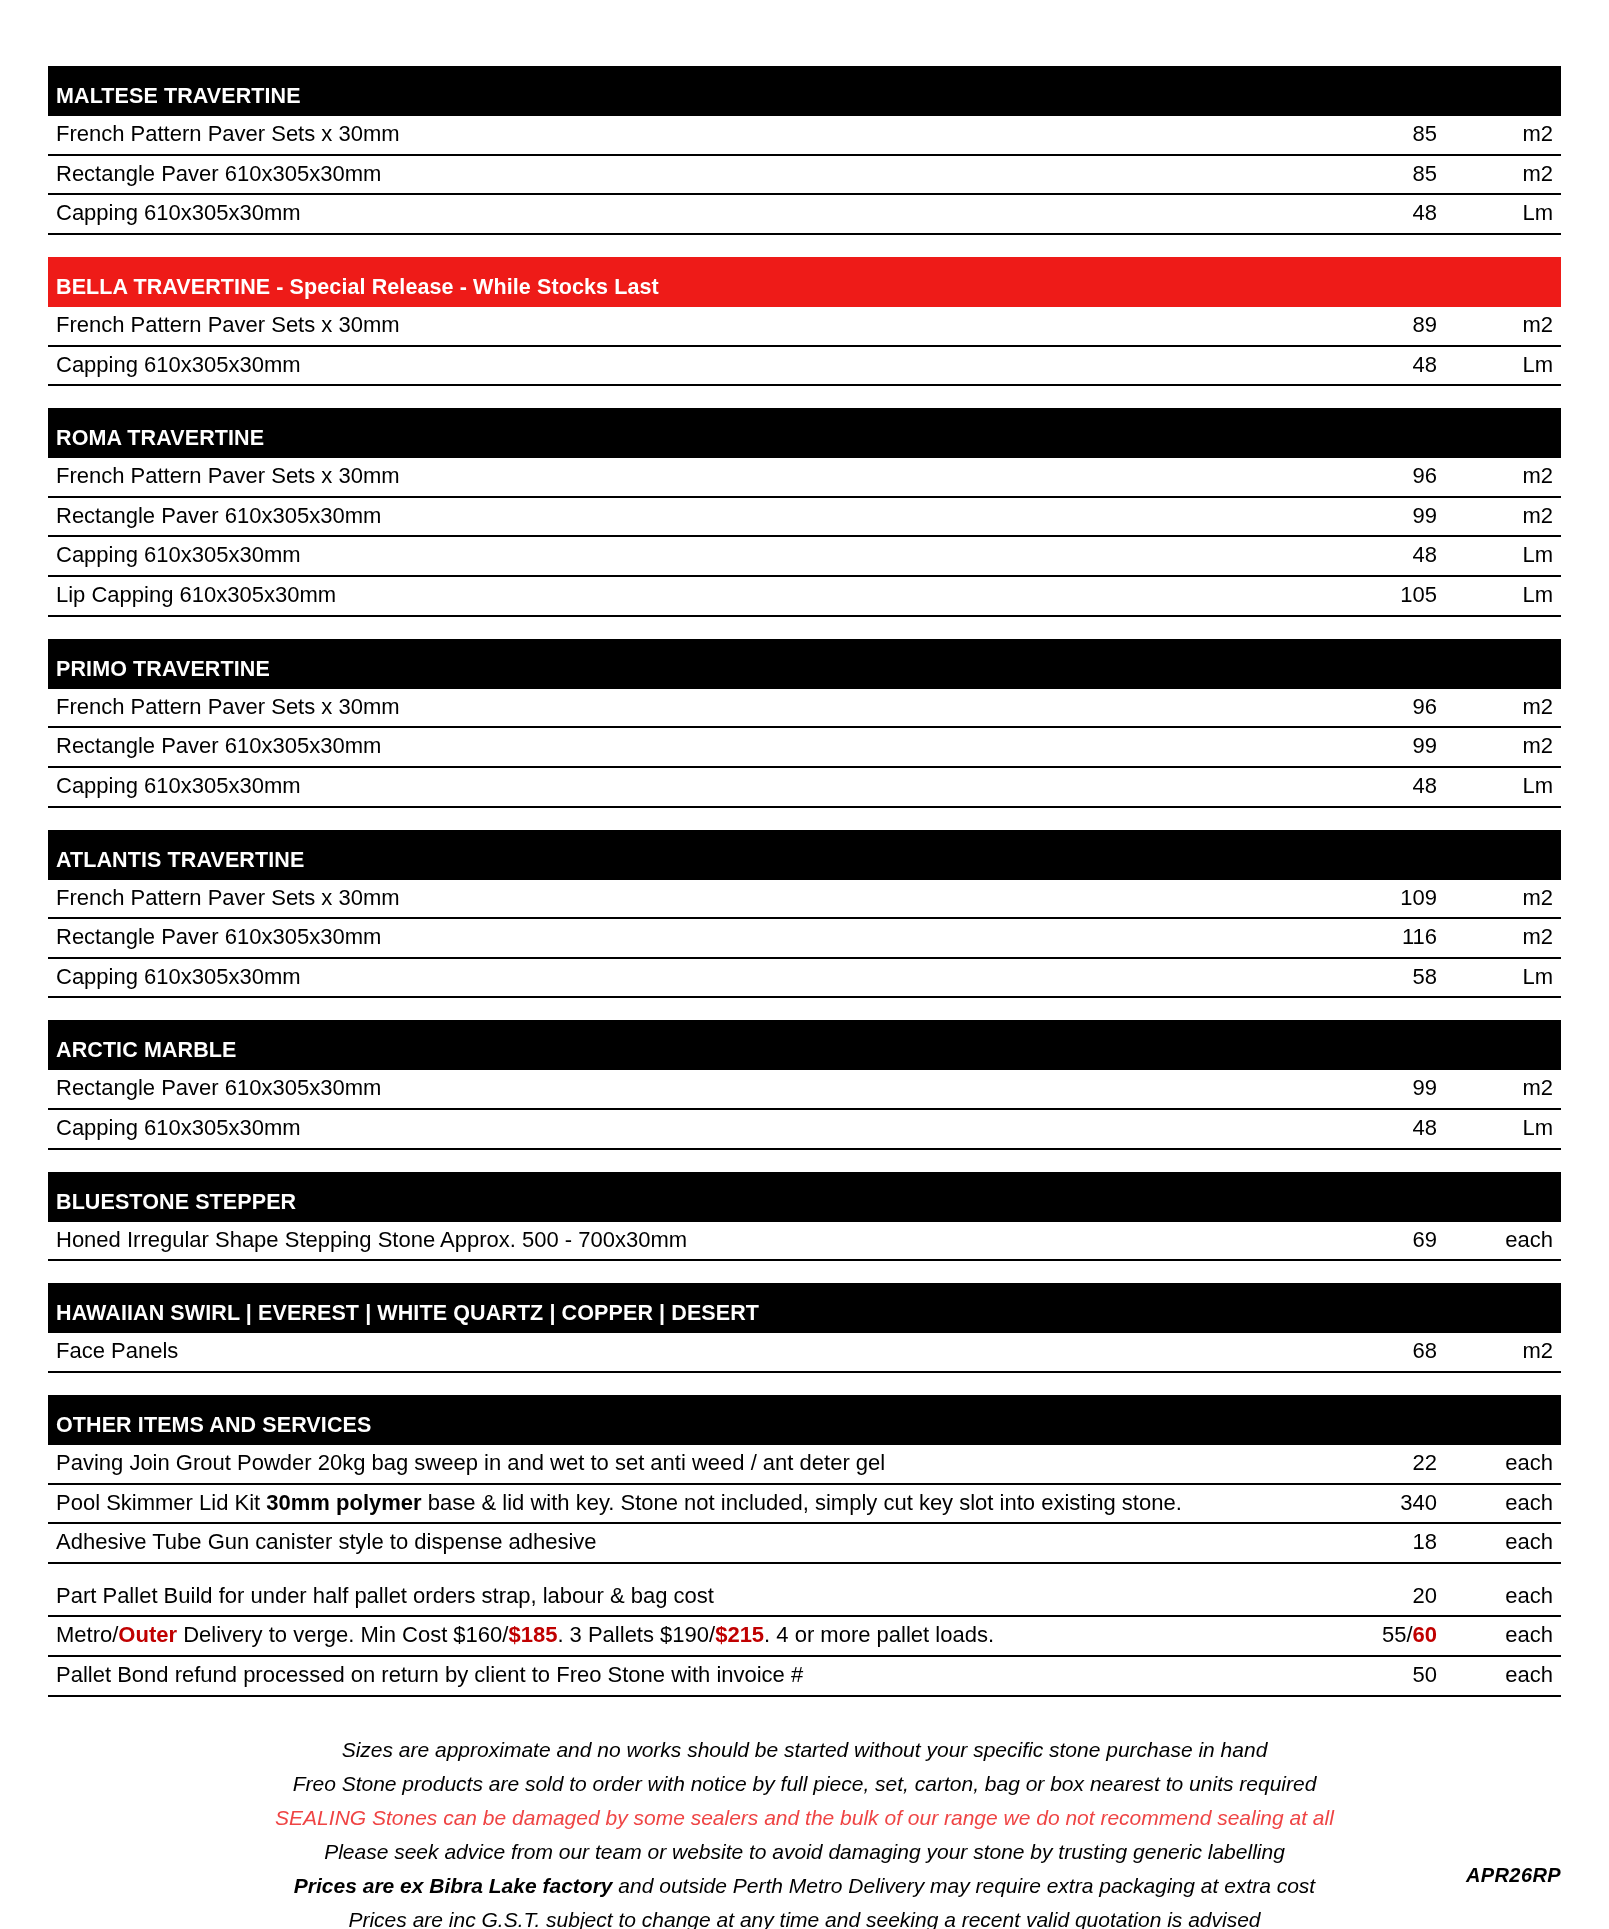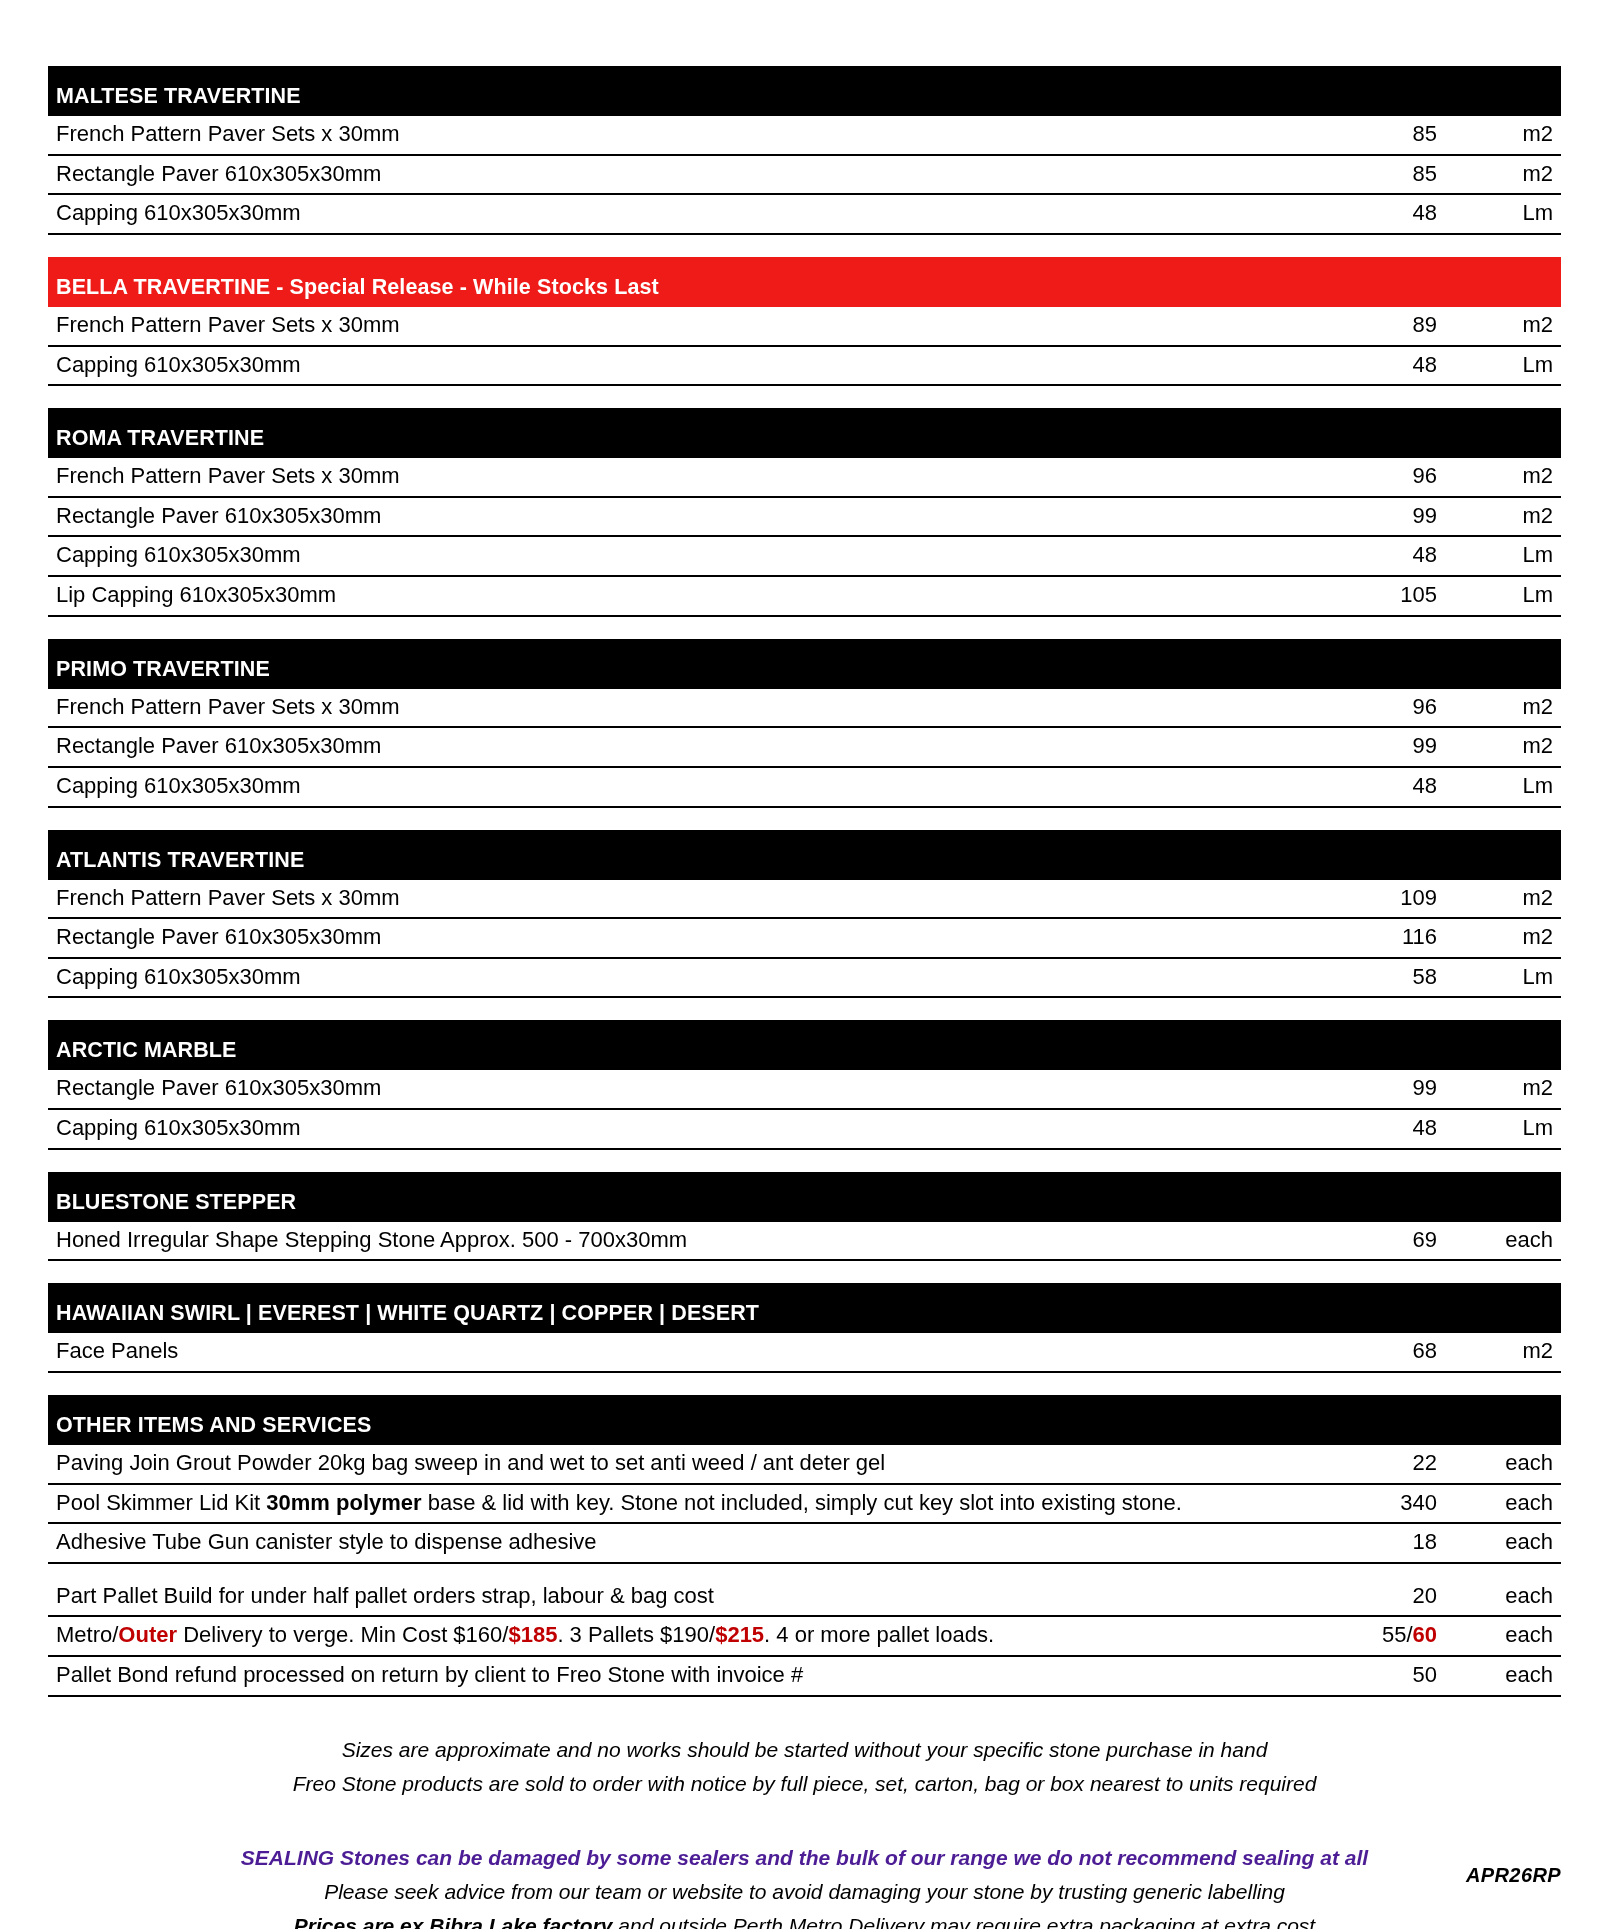--- a/index.html
+++ b/index.html
@@ -87,23 +87,22 @@
 
   #footer {
     margin-top: 36px;
     text-align: center;
     font-style: italic;
     font-size: 21px;
     line-height: 1.62;
   }
   #footer .fl { display: block; }
   #footer .fl.red-line {
-    color: #4c1d95;
-    font-weight: bold;
-    margin-top: 40px;
+    color: #ef4444;
+    font-weight: normal;
   }
   #footer .fl .b { font-weight: bold; }
 
   #doccode {
     position: absolute;
     right: 48px;
     bottom: 42px;
     font-size: 20px;
     font-weight: bold;
     font-style: italic;

